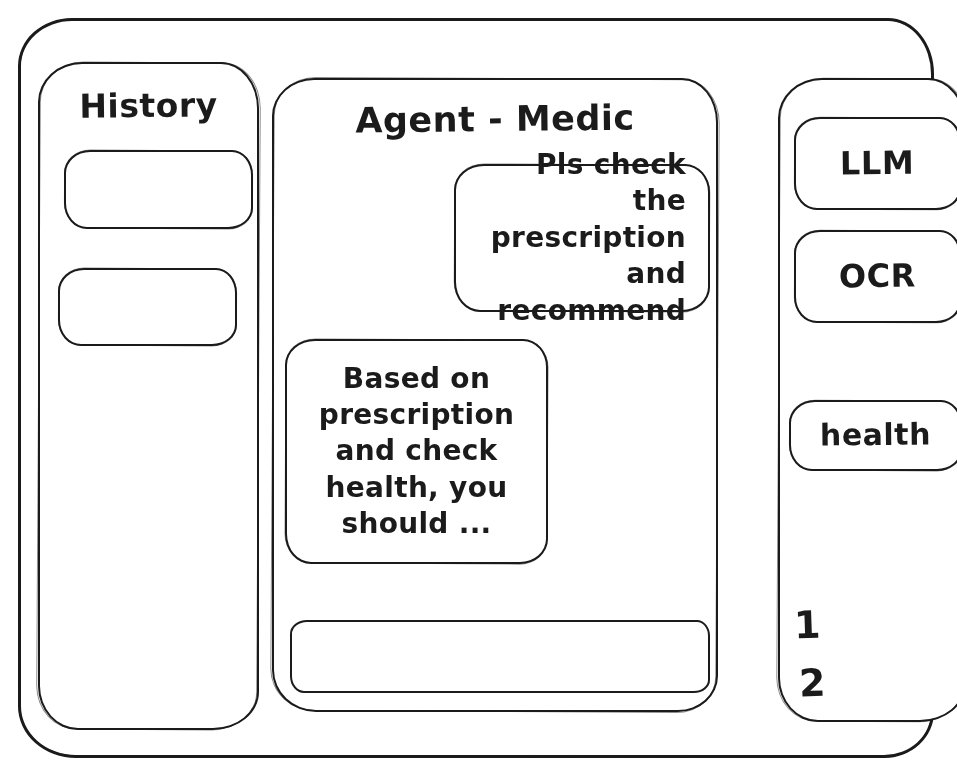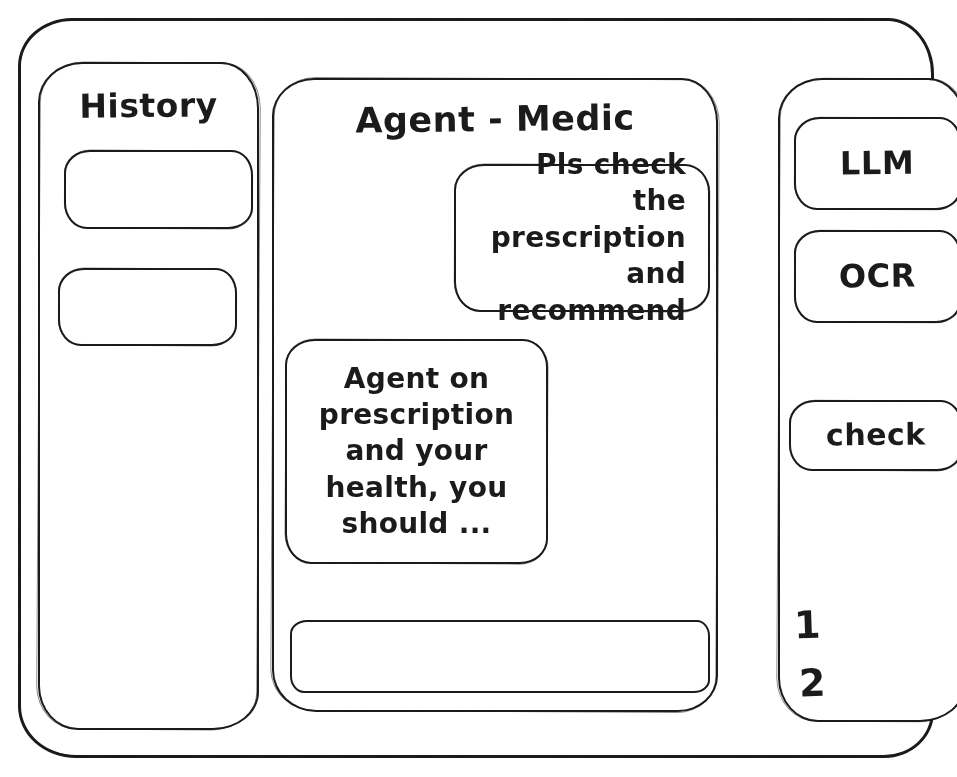--- a/index.html
+++ b/index.html
@@ -104,32 +104,32 @@
     <div class="panel-title hand">History</div>
     <div class="sk r-md hist-item1"></div>
     <div class="sk r-md hist-item2"></div>
   </div>
 
   <div class="sk r-big chat-panel">
     <div class="panel-title hand chat-title">Agent - Medic</div>
 
     <div class="sk r-bub bubble user-bubble">Pls check the prescription and recommend</div>
 
-    <div class="sk r-bub bubble agent-bubble">Agent on prescription and your health, you should ...</div>
+    <div class="sk r-bub bubble agent-bubble">Based on prescription and check health, you should ...</div>
 
     <input type="text" class="sk r-sm chat-input" placeholder="" style="">
   </div>
 
   <div class="sk r-lg tools-panel">
     <div class="sk r-md tool-btn btn-llm">
       <span class="label hand">LLM</span>
     </div>
     <div class="sk r-md tool-btn btn-ocr">
       <span class="label hand">OCR</span>
     </div>
     <div class="sk r-md tool-btn btn-params">
-      <span class="label hand">check</span>
+      <span class="label hand">health</span>
     </div>
     <div class="annot annot-1">1</div>
     <div class="annot annot-2">2</div>
   </div>
 
 </div>
 
 </body></html>

